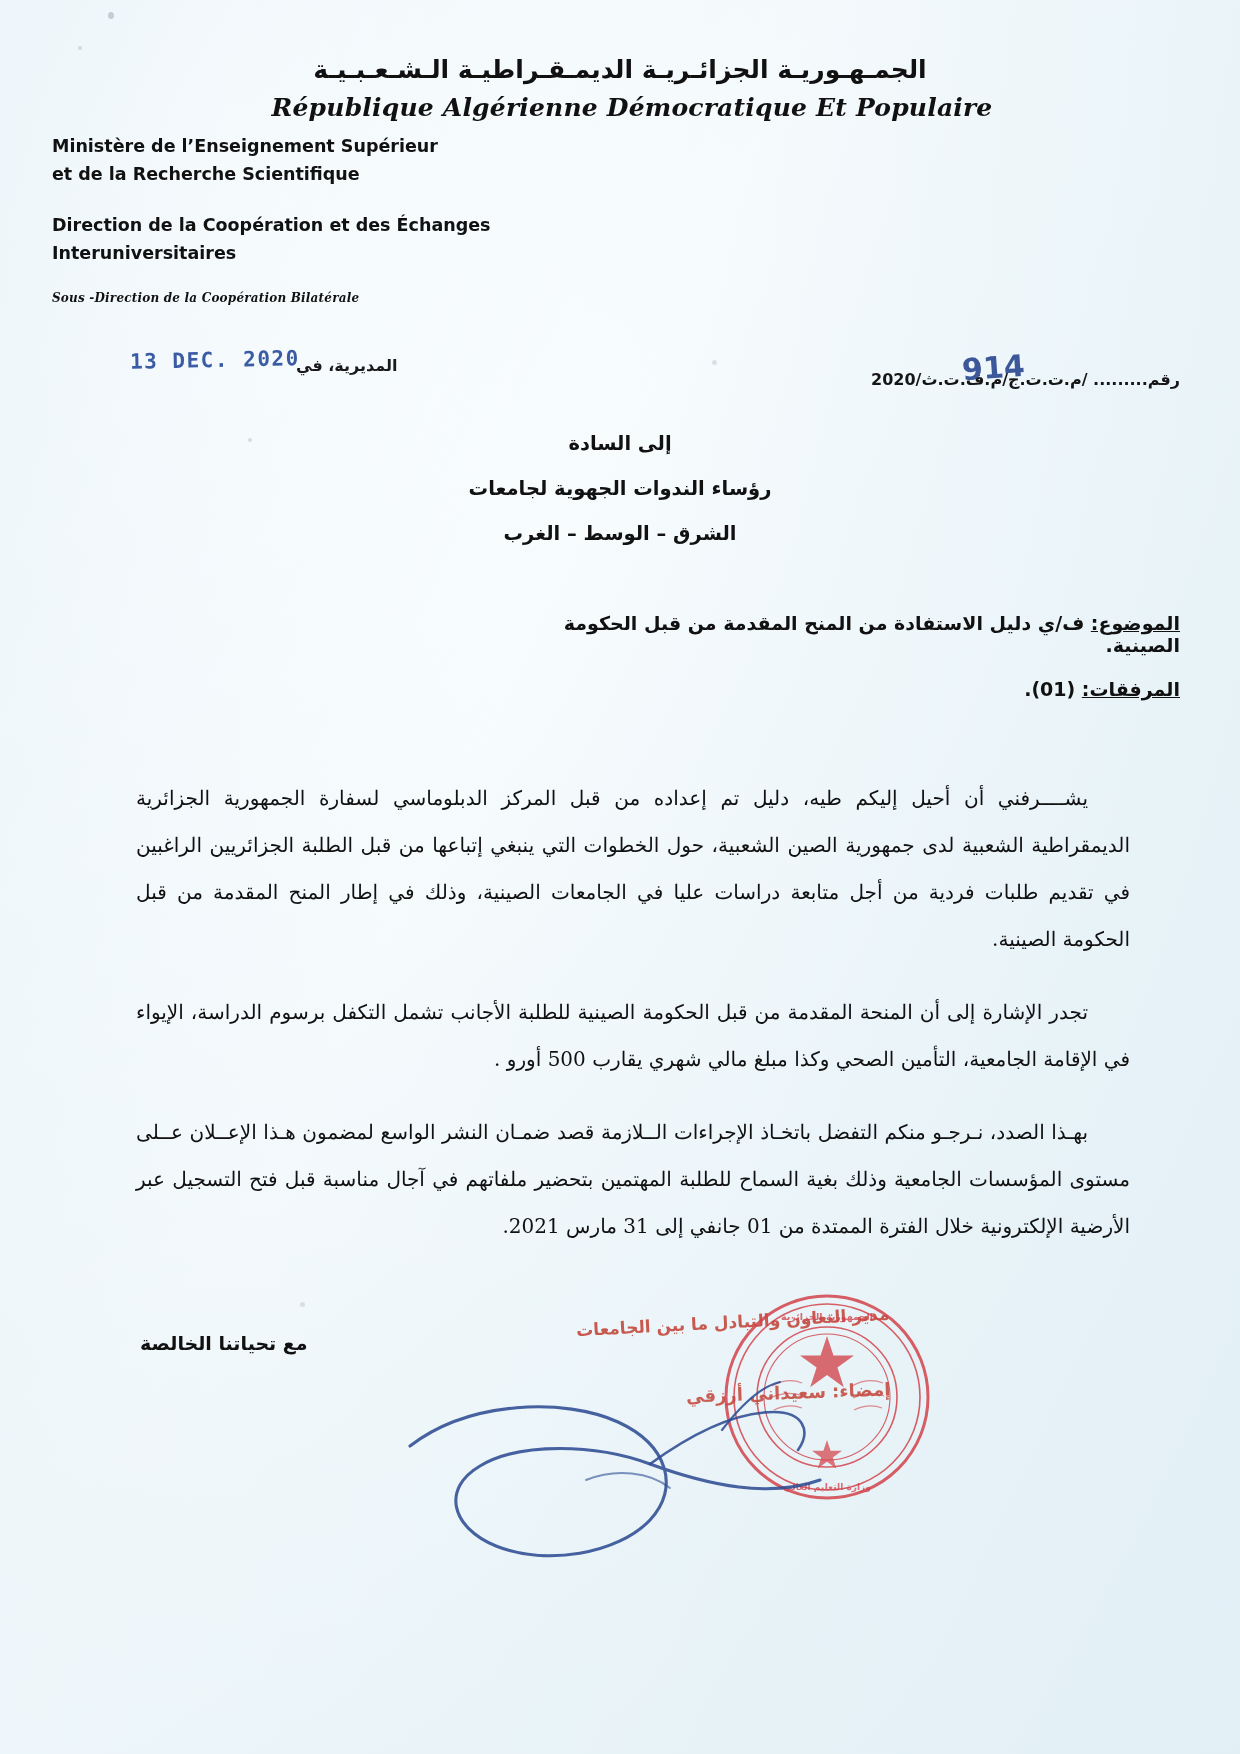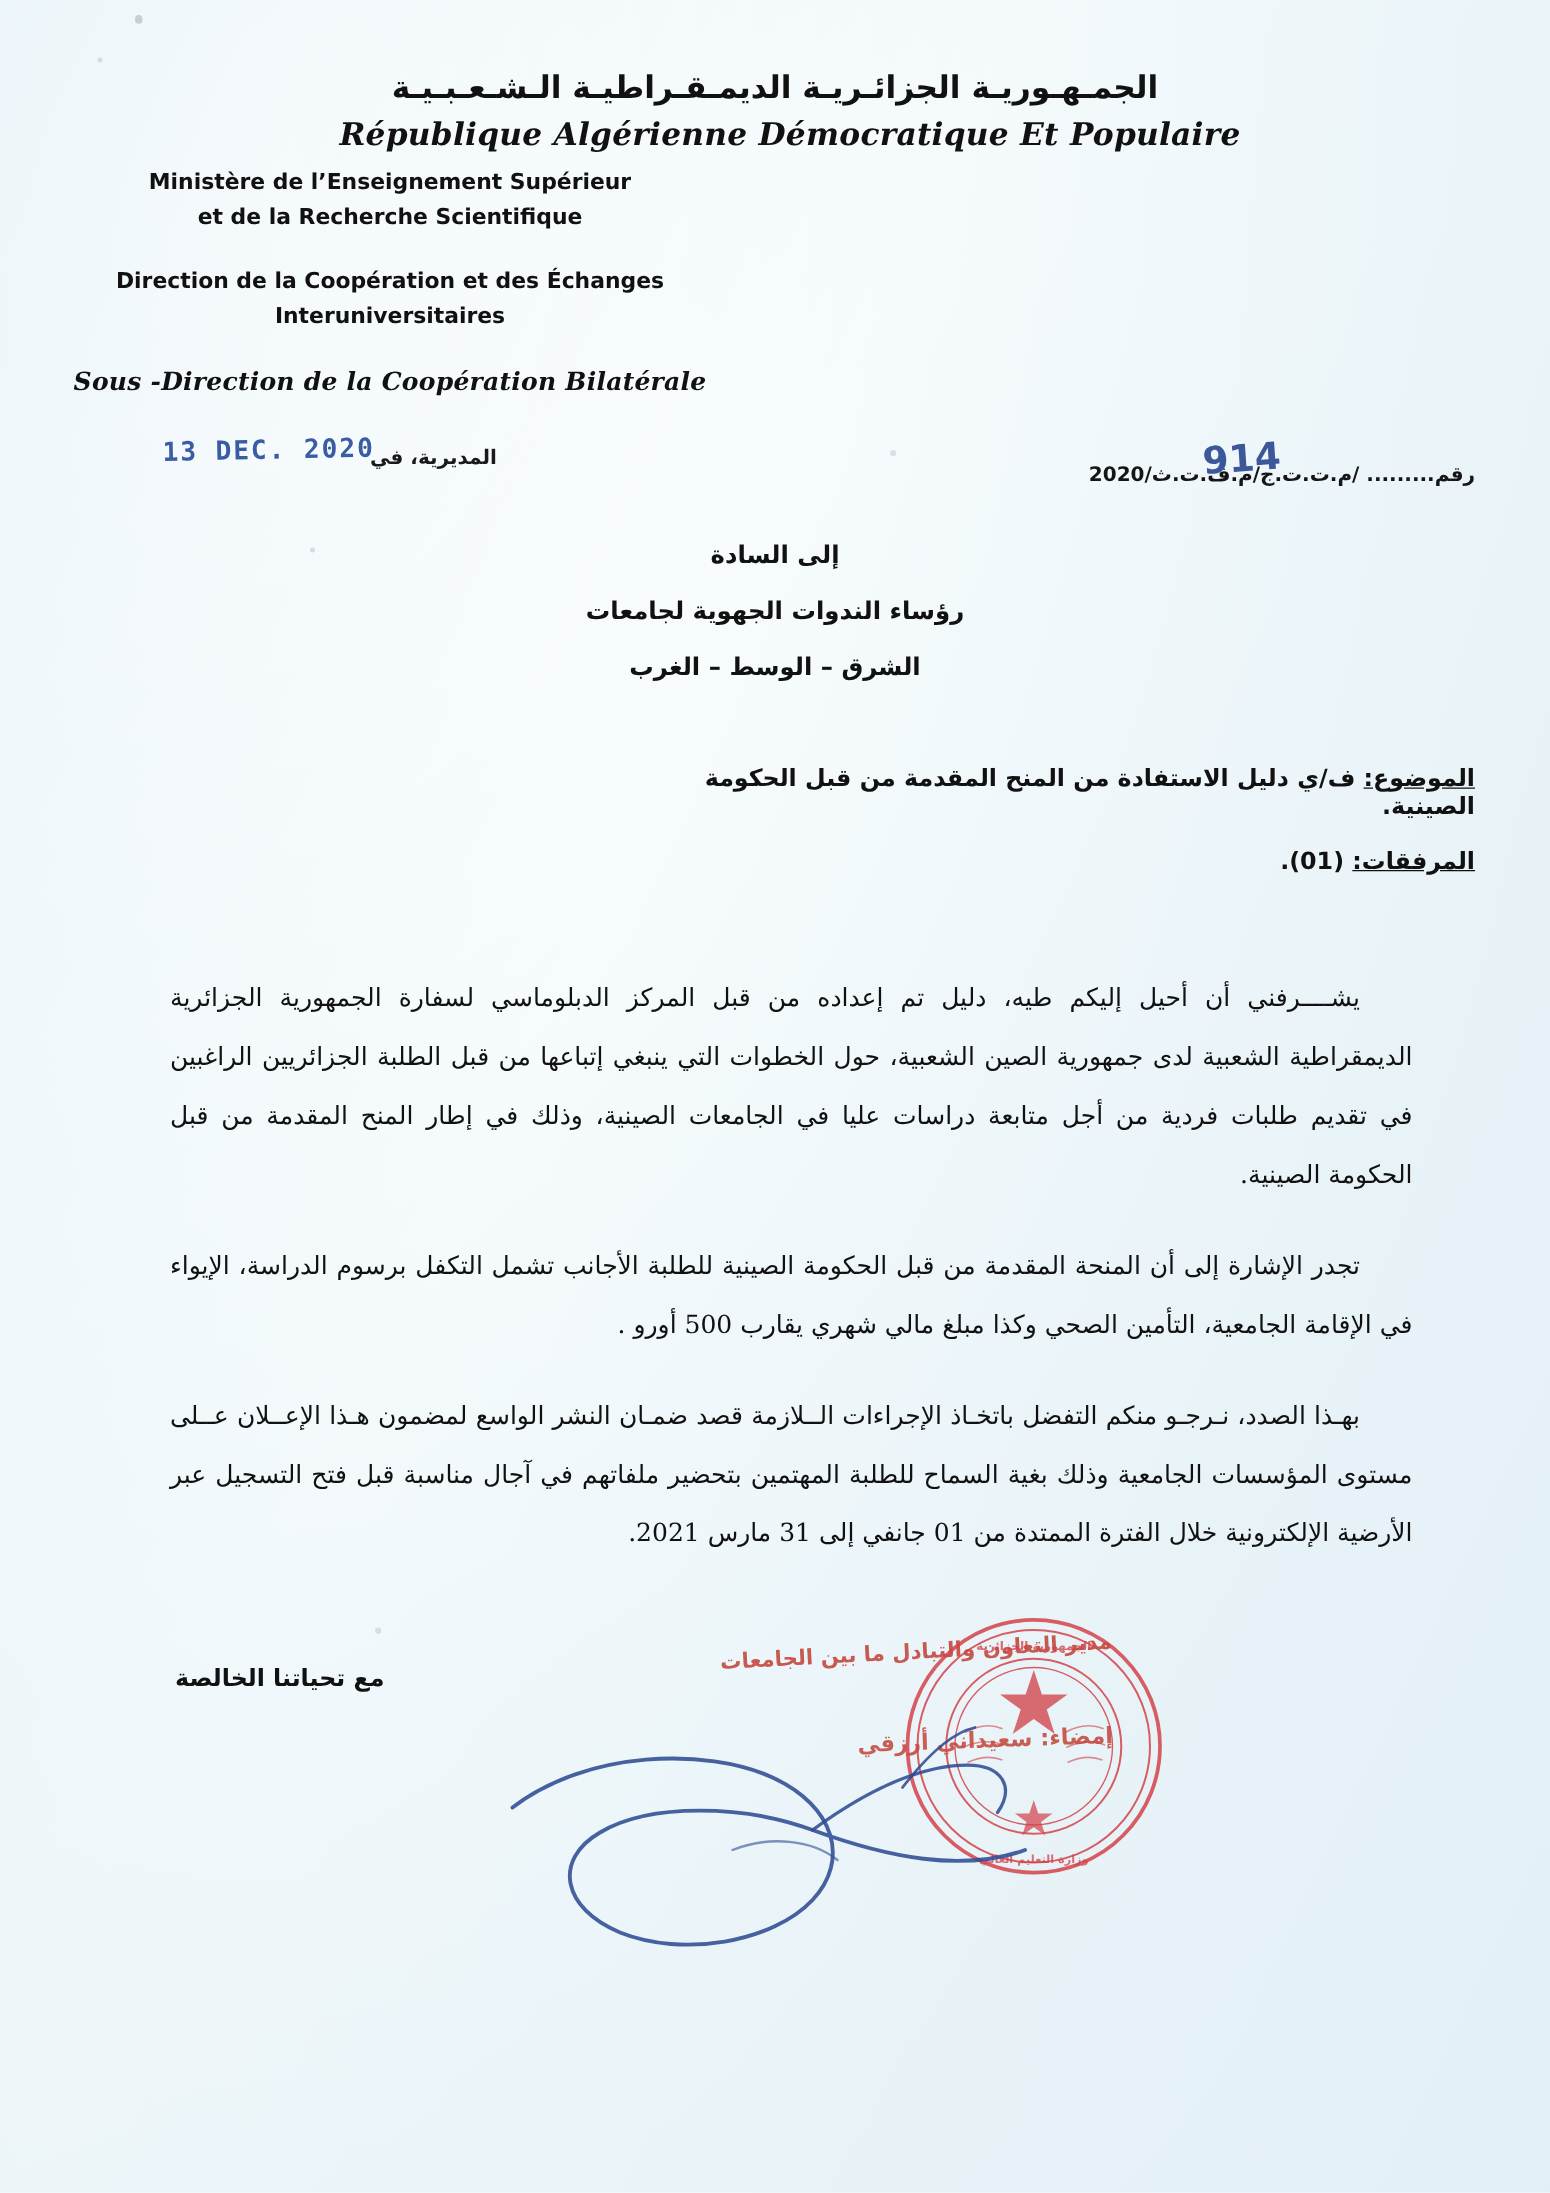--- a/index.html
+++ b/index.html
@@ -41,26 +41,25 @@
   }
 
   
   .lh{position:absolute;top:132px;left:0;right:0;height:260px;}
   .lh-left{
     position:absolute;left:52px;top:0;width:520px;
     font-family:"DejaVu Sans", sans-serif;
     font-weight:bold;font-size:17.5px;color:#111;
     line-height:1.62;
   }
-  .lh-left .blk{margin-bottom:22px;text-align:center;}
+  .lh-left .blk{margin-bottom:22px;}
   .lh-left .ital{
     font-family:"DejaVu Serif", serif;
-    font-style:italic;font-weight:bold;font-size:20px;
+    font-style:italic;font-weight:bold;font-size:12px;
     letter-spacing:.2px;
-    text-align:center;
   }
   .lh-right{
     position:absolute;right:48px;top:0;width:520px;
     direction:rtl;text-align:right;
     font-family:"DejaVu Sans", sans-serif;
     font-weight:bold;font-size:20px;color:#111;
     line-height:1.6;
   }
   .lh-right .blk{margin-bottom:28px;}
   .lh-right .ital{font-style:italic;font-size:19px;}

